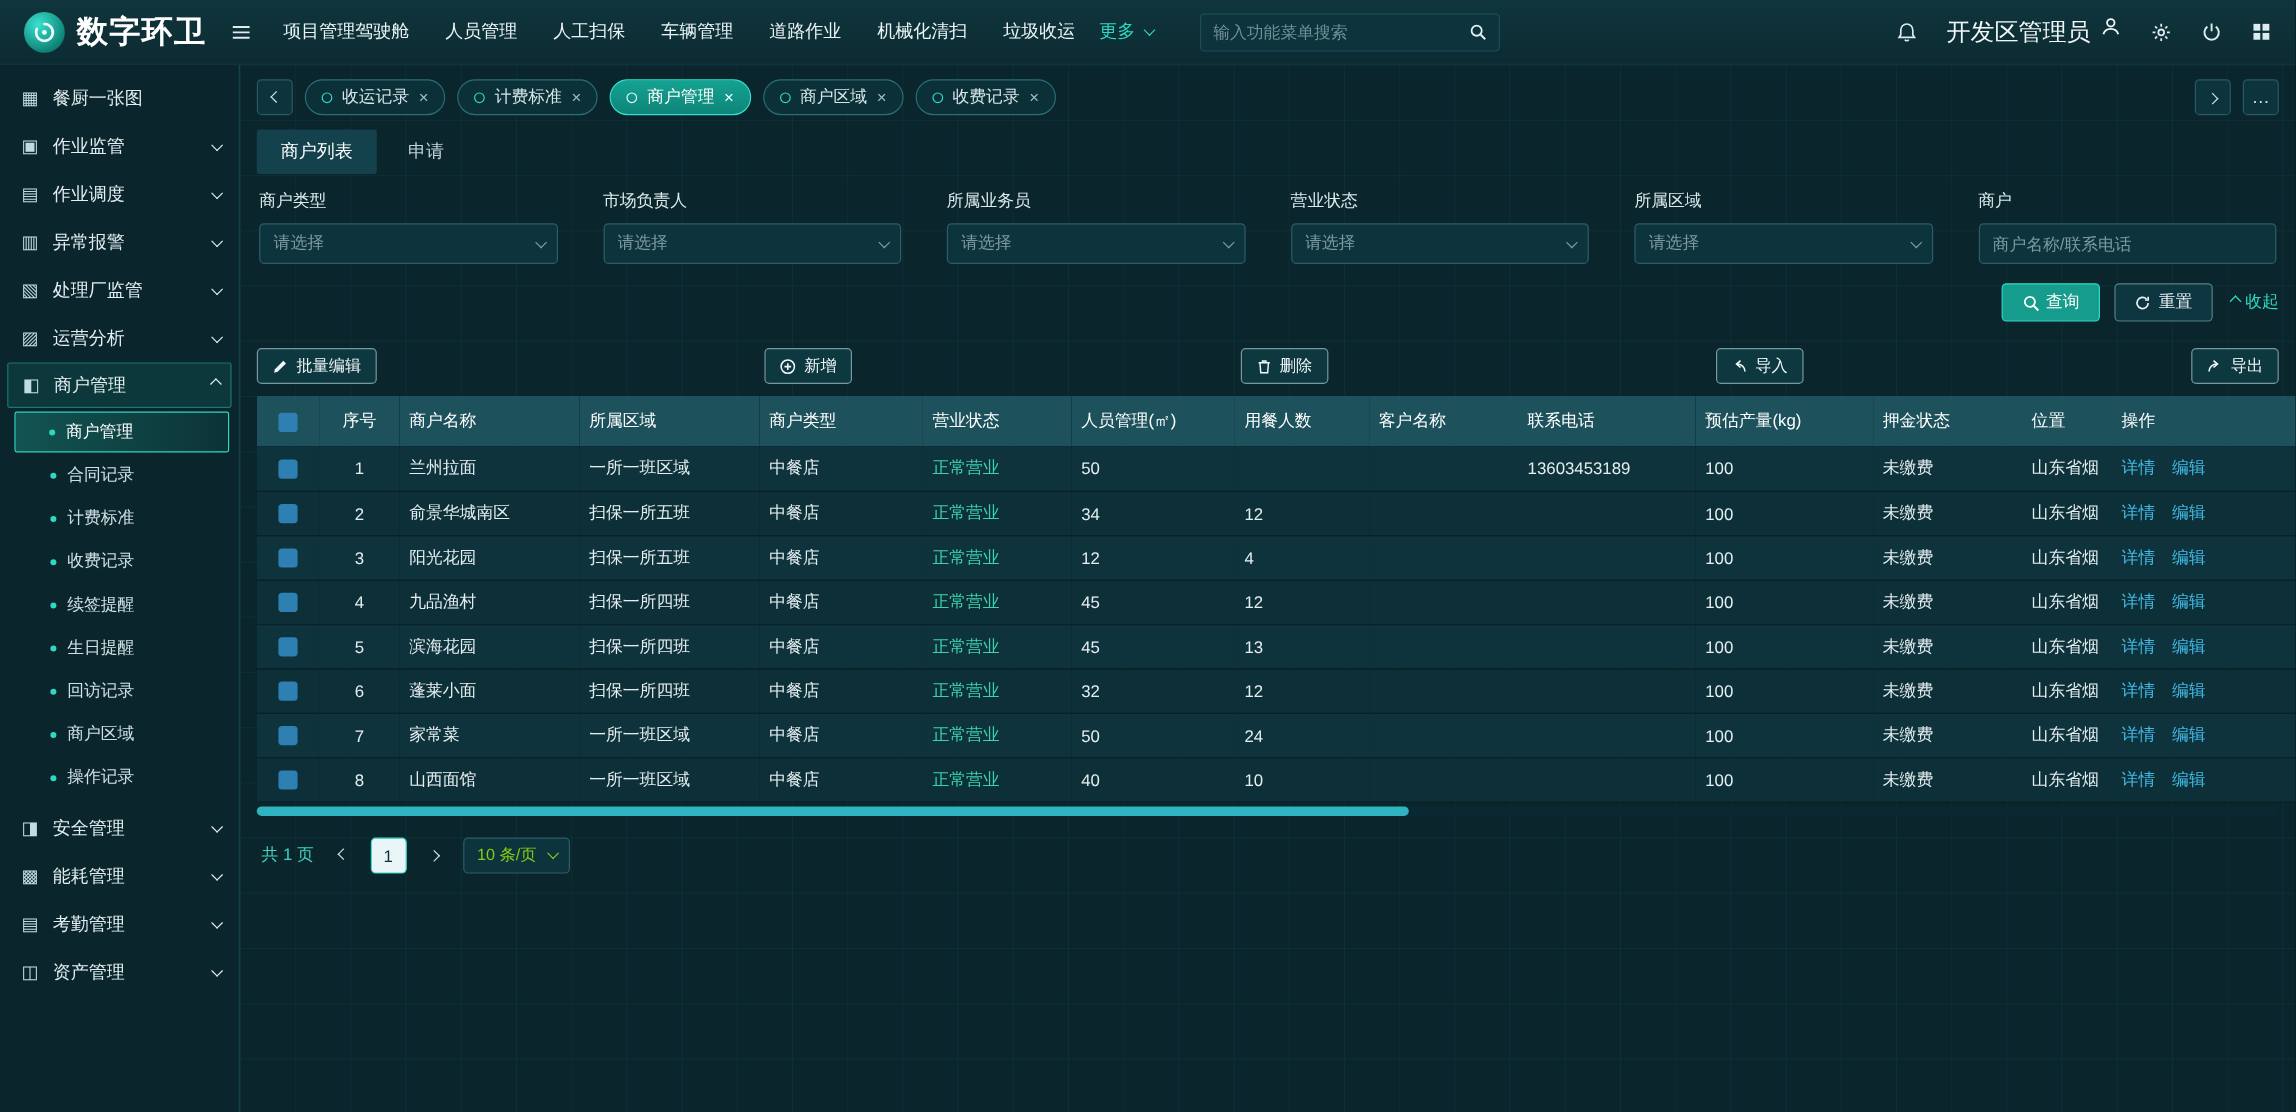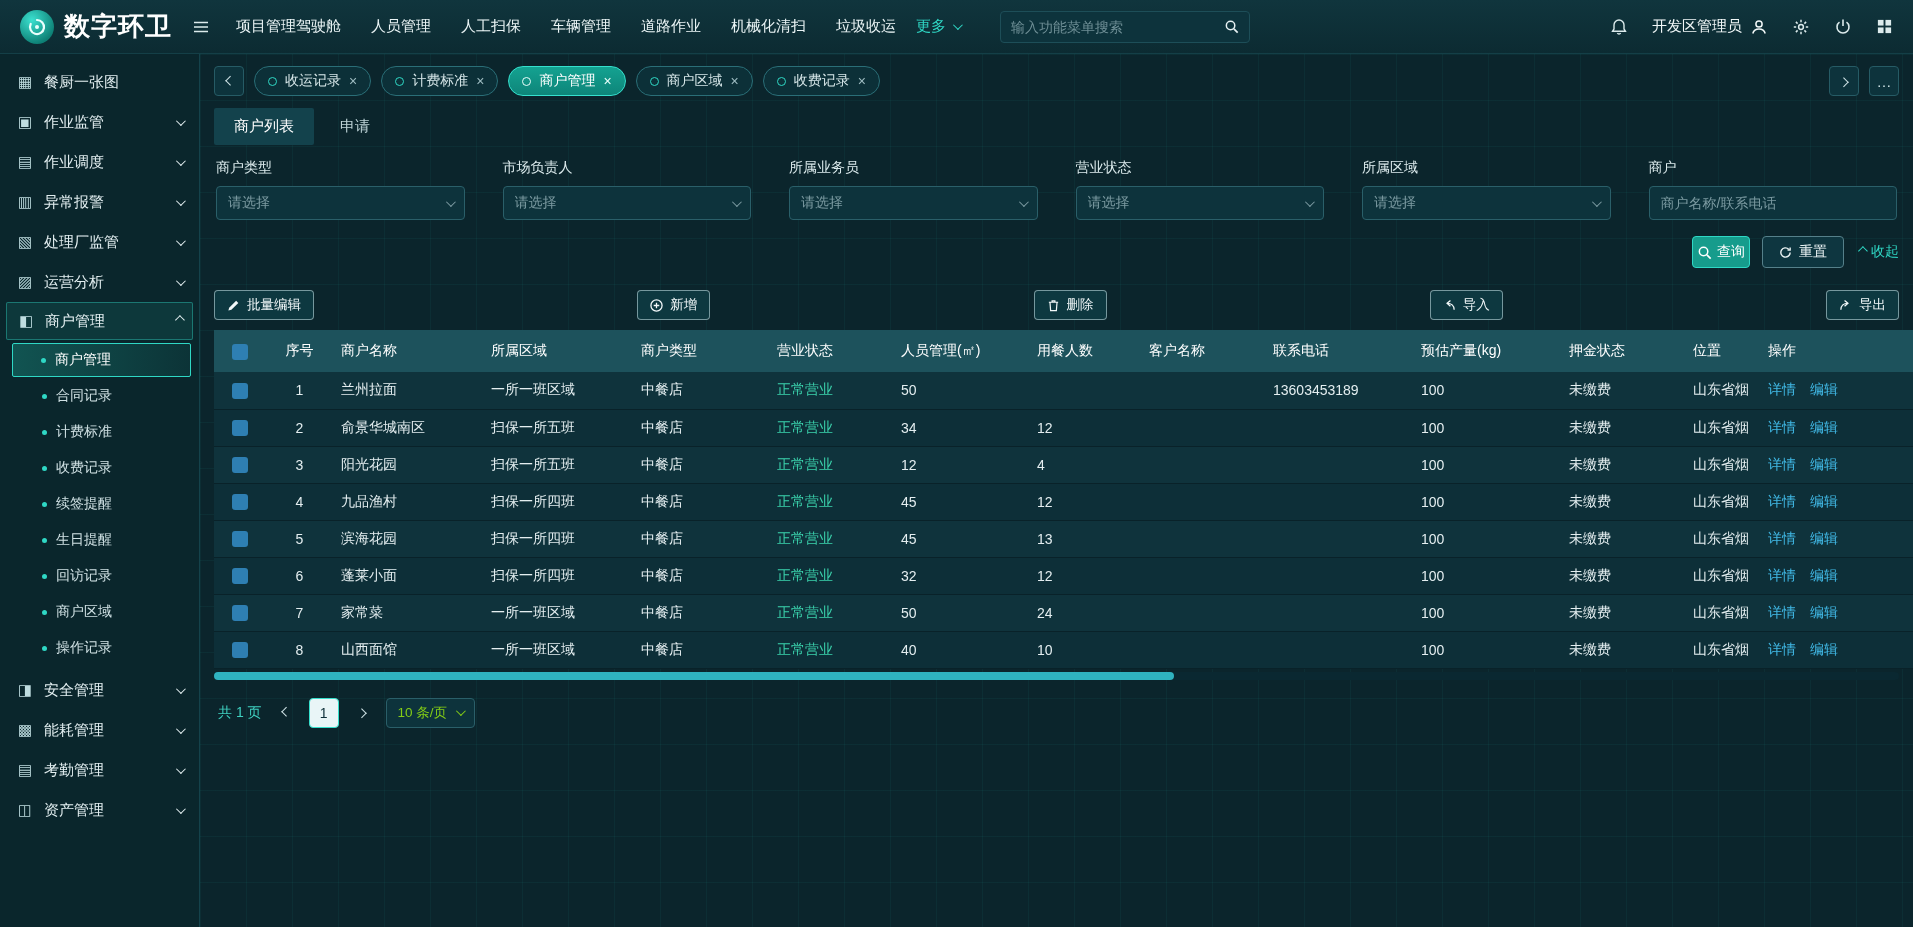--- a/index.html
+++ b/index.html
@@ -17,21 +17,21 @@
   .app-title{font-size:26px;font-weight:bold;color:#fff;letter-spacing:1px;white-space:nowrap}
   .icon-btn{display:inline-flex;align-items:center;justify-content:center;color:#dcebec;cursor:pointer}
   .topnav{display:flex;gap:30px;margin-left:6px}
   .nav-item{font-size:15px;color:#eaf4f5;cursor:pointer;white-space:nowrap}
   .more{display:inline-flex;align-items:center;gap:7px;color:#2fd8c5;font-size:15px;cursor:pointer;white-space:nowrap}
   .search-box{width:250px;height:32px;background:#0d333c;border:1px solid #1d4e58;border-radius:4px;
     display:flex;align-items:center;padding:0 10px;gap:8px;margin-left:20px}
   .search-box input{flex:1;background:transparent;border:none;outline:none;color:#cfe0e3;font-size:14px;min-width:0}
   .search-box input::placeholder{color:#6f8f96}
   .top-right{margin-left:auto;display:flex;align-items:center;gap:24px}
-  .user{display:inline-flex;align-items:center;gap:8px;font-size:15px;color:#f2f8f8;cursor:pointer;white-space:nowrap}
+  .user{display:inline-flex;align-items:flex-start;gap:8px;font-size:20px;color:#f2f8f8;cursor:pointer;white-space:nowrap}
 
   
   .body-row{flex:1;display:flex;min-height:0}
 
   
   .sidebar{width:200px;flex:0 0 200px;background:#0a262c;border-right:1px solid #14424b;
     padding:8px 0;overflow:hidden}
   .side-item{height:40px;display:flex;align-items:center;gap:10px;padding:0 16px;
     font-size:15px;color:#e2eef0;cursor:pointer;white-space:nowrap}
   .side-item .gicon{width:18px;text-align:center;color:#bfdde0;font-size:15px}
@@ -78,21 +78,21 @@
   .flabel{font-size:14px;color:#dcebed;margin-bottom:9px;white-space:nowrap}
   .fcontrol{height:34px;background:#0d333c;border:1px solid #2a5f69;border-radius:4px;
     display:flex;align-items:center;justify-content:space-between;padding:0 11px;
     color:#7b9aa1;font-size:14px;cursor:pointer}
   .fcontrol .ph{overflow:hidden;text-overflow:ellipsis;white-space:nowrap}
   .fcontrol .chev{color:#7b9aa1}
   .finp{width:100%;background:transparent;border:none;outline:none;color:#d7e6e8;font-size:14px}
   .finp::placeholder{color:#7b9aa1}
 
   .filter-actions{display:flex;justify-content:flex-end;align-items:center;gap:12px;margin-bottom:22px}
-  .btn-primary{height:32px;padding:0 4px;border-radius:4px;border:1px solid #2fd8c5;background:#169c8c;
+  .btn-primary{height:32px;padding:0 16px;border-radius:4px;border:1px solid #2fd8c5;background:#169c8c;
     color:#fff;display:inline-flex;align-items:center;gap:5px;font-size:14px;cursor:pointer;
     font-family:inherit;white-space:nowrap}
   .btn-ghost{height:32px;padding:0 16px;border-radius:4px;border:1px solid #55808a;background:#0e3640;
     color:#eaf3f4;display:inline-flex;align-items:center;gap:7px;font-size:14px;cursor:pointer;
     font-family:inherit;white-space:nowrap}
   .collapse-link{display:inline-flex;align-items:center;gap:6px;color:#2fd8c5;font-size:14px;
     cursor:pointer;margin-left:2px;white-space:nowrap}
 
   
   .table-actions{display:flex;justify-content:space-between;gap:10px;margin-bottom:10px}

